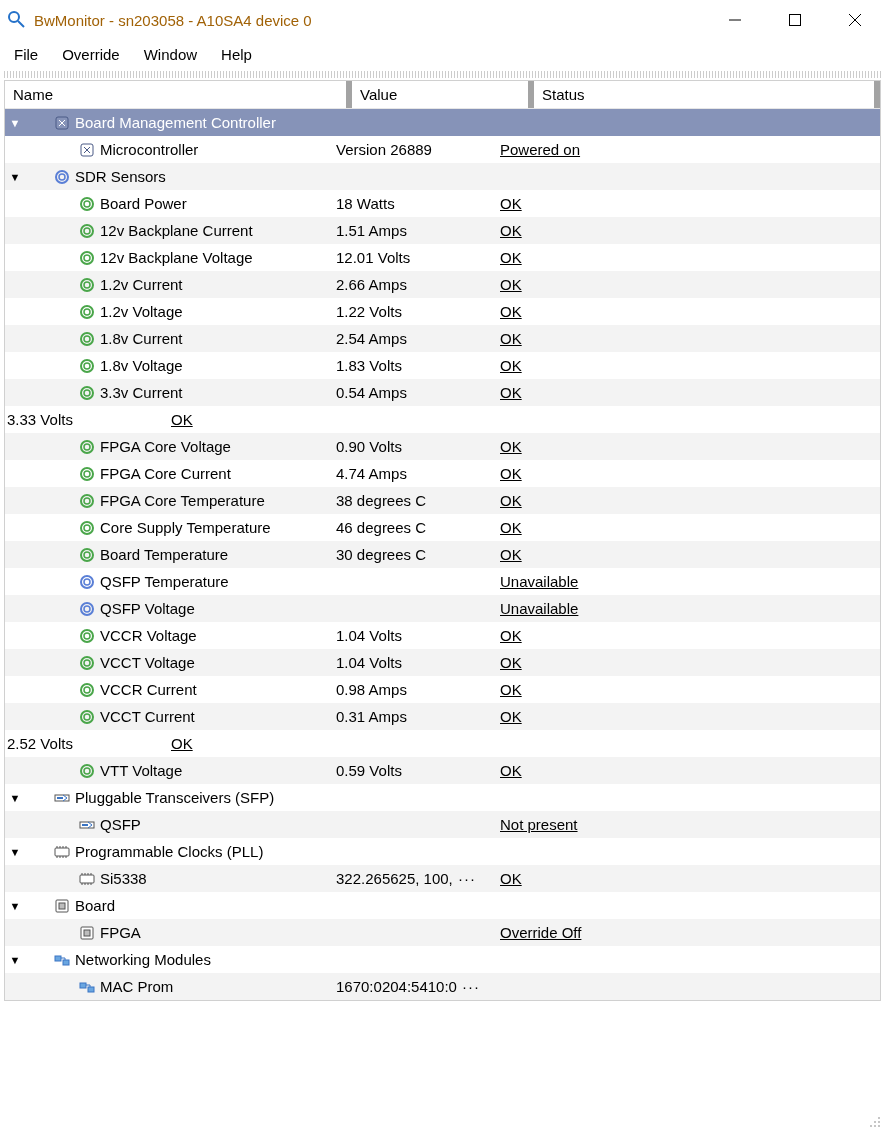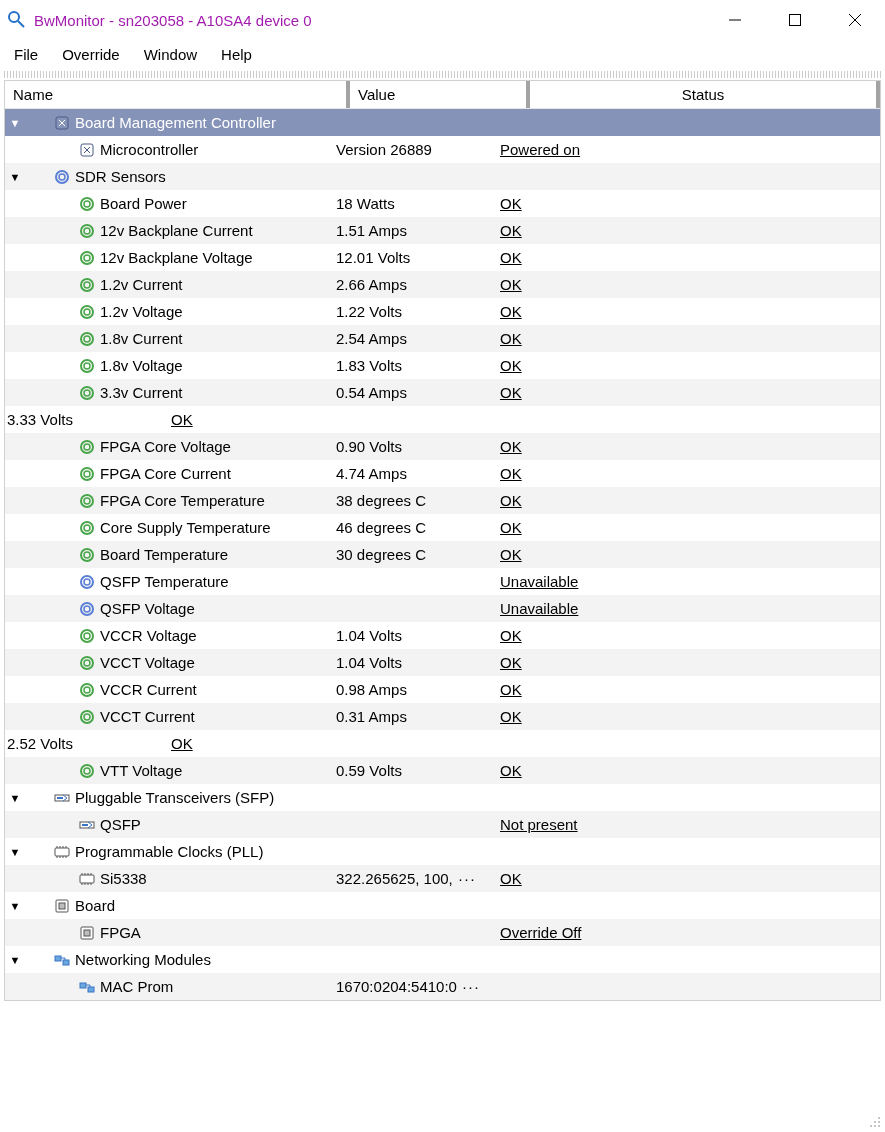--- a/index.html
+++ b/index.html
@@ -1,30 +1,30 @@
 <!DOCTYPE html>
 <html><head>
 <meta charset="utf-8">
 <style>
   html,body{margin:0;padding:0;font-family:"Segoe UI",Tahoma,sans-serif;font-size:14.5px;color:#000;background:#fff;width:885px;}
   .titlebar{display:flex;align-items:center;height:40px;padding:0 0 0 8px;}
   .titlebar .app-icon{width:18px;height:18px;margin-right:8px;}
-  .titlebar .title{font-size:15px;color:#a21caf;}
+  .titlebar .title{font-size:15px;color:#a16207;}
   .winbtns{margin-left:auto;display:flex;}
   .winbtn{width:60px;height:40px;display:flex;align-items:center;justify-content:center;color:#000;}
   .winbtn svg{display:block;}
   .menubar{display:flex;gap:20px;padding:4px 0 6px 12px;font-size:15px;}
   .menuitem{padding:2px 2px;}
   .gripper{height:7px;background:repeating-linear-gradient(90deg,#ccc 0 1px,transparent 1px 3px);margin:0 4px 2px 4px;}
   .table{border:1px solid #d0d0d0;margin:0 4px 4px 4px;}
   .header-row{display:flex;background:#fff;border-bottom:1px solid #e6e6e6;}
-  .header-cell{padding:5px 8px;font-size:15px;color:#000;border-right:4px solid #a3a3a3;}
+  .header-cell{padding:5px 8px;font-size:15px;color:#000;border-right:6px solid #a3a3a3;}
   .col-name{flex:0 0 325px;}
   .col-value{flex:0 0 160px;}
-  .col-status{flex:1;text-align:center;}
+  .col-status{flex:1;}
   .row{display:flex;align-items:center;height:27px;}
   .row.stripe{background:#f3f3f3;}
   .row.selected{background:#8693b8;color:#fff;}
   .row.selected .cell{color:#fff;}
   .cell{padding:0 2px;font-size:15px;white-space:nowrap;overflow:hidden;text-overflow:ellipsis;}
   .name-cell{flex:0 0 325px;display:flex;align-items:center;}
   .value-cell{flex:0 0 160px;}
   .status-cell{flex:1;text-decoration:underline;}
   .caret{width:16px;display:inline-flex;justify-content:center;align-items:center;font-size:11px;color:#000;}
   .row.selected .caret{color:#fff;}

